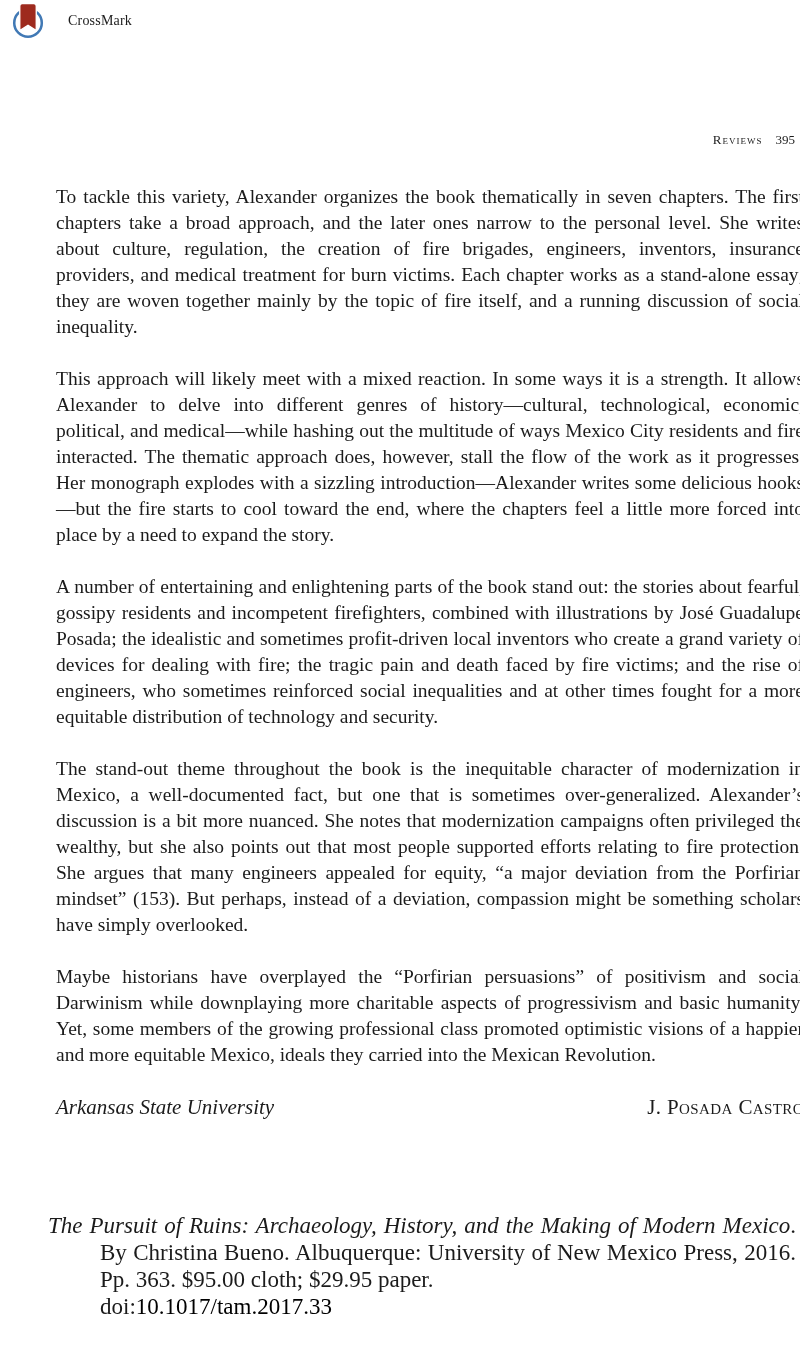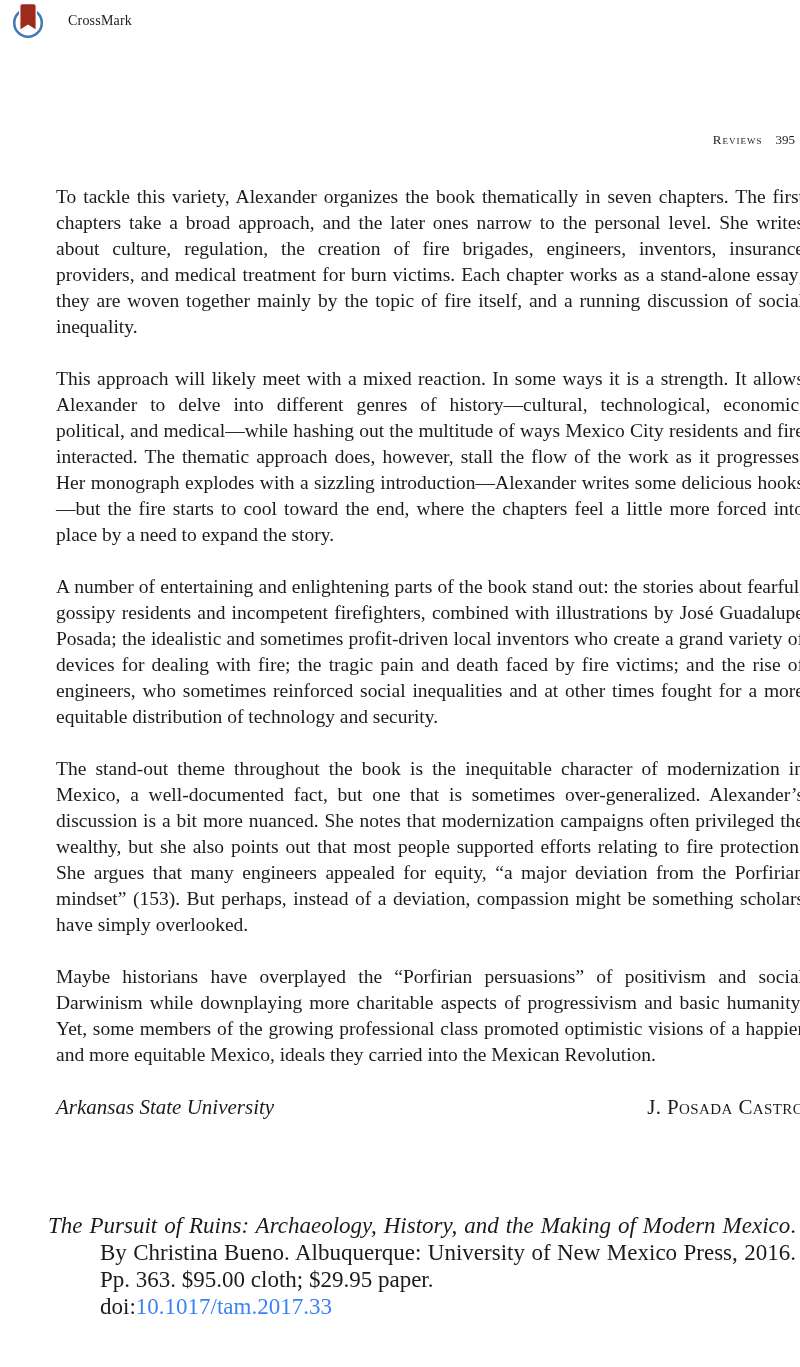--- a/index.html
+++ b/index.html
@@ -91,21 +91,21 @@
     font-size: 23px;
     line-height: 27px;
     text-align: justify;
     padding-left: 52px;
     text-indent: -52px;
   }
   .citation .book-title {
     font-style: italic;
   }
   .doi-link {
-    color: #3b82f6;
+    color: #000000;
     text-decoration: none;
   }
 </style>
 </head>
 <body>
 
 <div id="page">
 
   <div class="crossmark">
     <span style="display:inline-block; line-height:0;">

